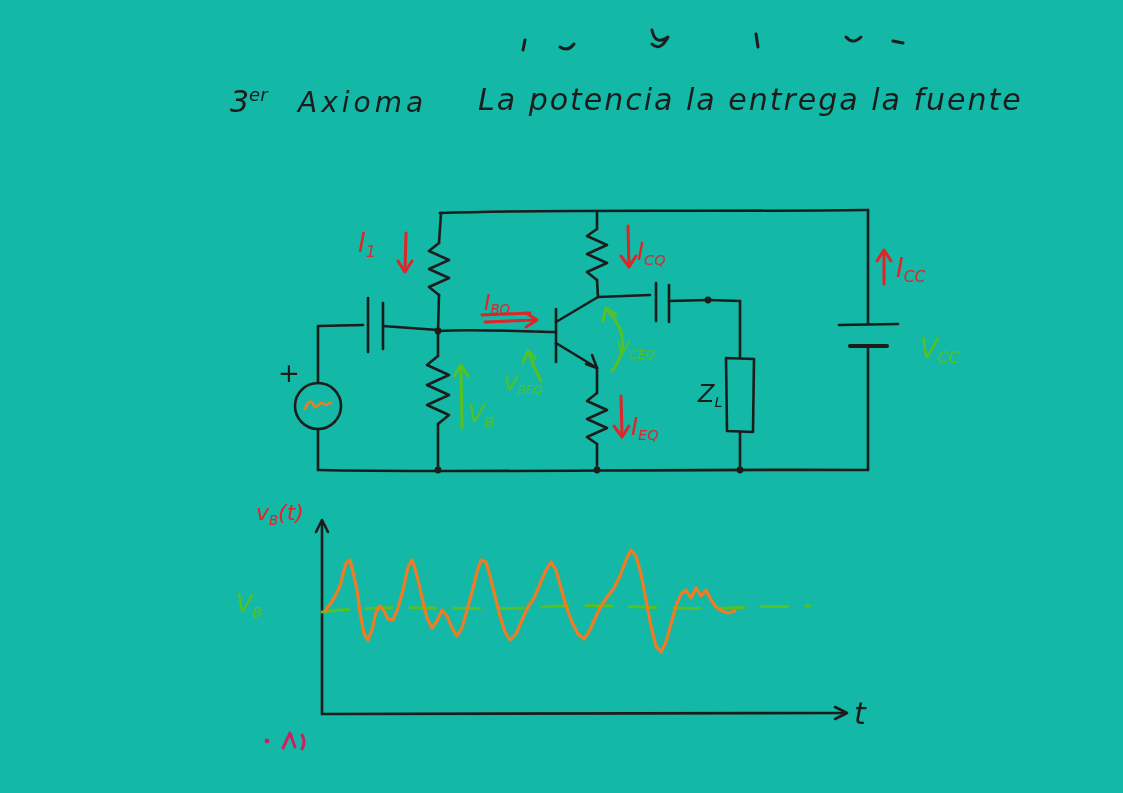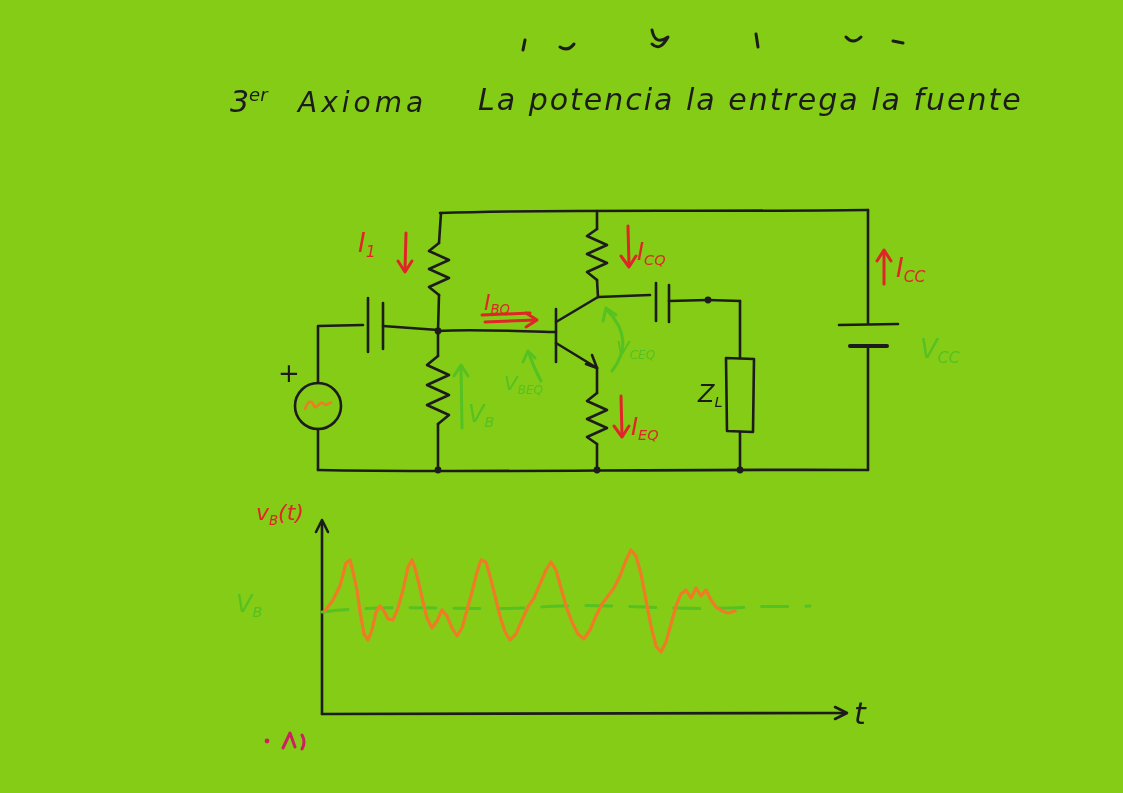--- a/index.html
+++ b/index.html
@@ -1,16 +1,16 @@
 <!DOCTYPE html>
 <html><head>
 <meta charset="utf-8">
 <style>
   html,body{margin:0;padding:0;background:#ffffff;}
-  .canvas{position:relative;width:1123px;height:793px;background:#84cc16;overflow:hidden;}
+  .canvas{position:relative;width:1123px;height:793px;background:#14b8a6;overflow:hidden;}
   svg{position:absolute;left:0;top:0;}
   text{font-family:"DejaVu Sans",sans-serif;font-style:italic;}
   .ink{fill:#1c1c1c;}
   .red{fill:#e02528;}
   .green{fill:#55c122;}
   .sub{font-size:0.6em;}
   .fs30{font-size:30px;}
   .fs28{font-size:28px;}
   .fs26{font-size:26px;}
   .fs24{font-size:24px;}

